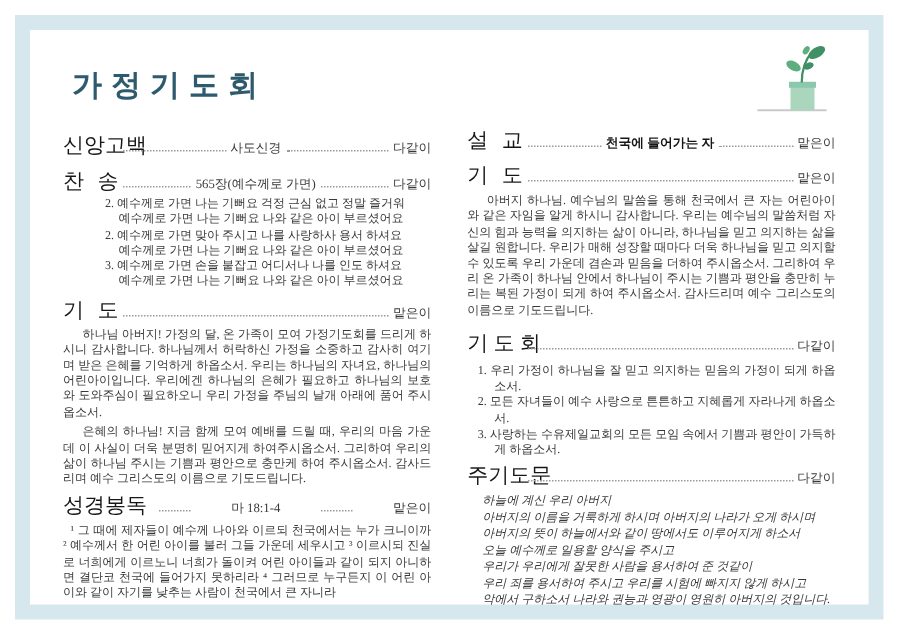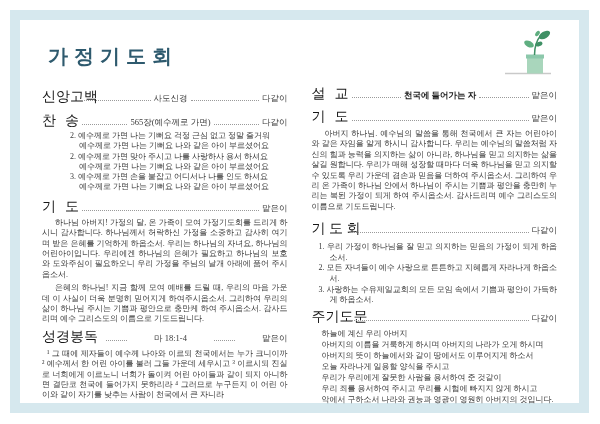--- a/index.html
+++ b/index.html
@@ -41,21 +41,21 @@
   .hymn > div:nth-child(even){padding-left:9px;}
   .para{
     font-size:8px;line-height:10.4px;text-align:justify;text-indent:13px;
   }
   .scripture{
     margin-top:5px;font-size:8px;line-height:10.4px;text-align:justify;text-indent:5px;
   }
   .plist{margin-top:6px;font-size:8px;line-height:10.6px;}
   .plist > div{padding-left:18px;text-indent:-11px;text-align:justify;}
   .lp{margin-top:4px;font-size:8px;line-height:11px;}
-  .lp > div{padding-left:10px;}
+  .lp > div{padding-left:10px;font-style:italic;}
 
   .mt-row1-left{margin-top:21px;}
   .mt-row{margin-top:11px;}
   .mt-prayer1{margin-top:4px;}
   .mt-prayer2{margin-top:3px;}
   .mt-script-row{margin-top:6px;gap:24px;}
   .mt-row1-right{margin-top:68px;}
   .mt-row2-right{margin-top:10px;}
   .mt-rprayer{margin-top:5px;}
   .mt-meeting{margin-top:11px;}
@@ -162,21 +162,21 @@
       <div class="prow mt-lords">
         <span class="plabel">주기도문</span>
         <span class="leader"></span>
         <span class="pright">다같이</span>
       </div>
 
       <div class="lp">
           <div>하늘에 계신 우리 아버지</div>
           <div>아버지의 이름을 거룩하게 하시며 아버지의 나라가 오게 하시며</div>
           <div>아버지의 뜻이 하늘에서와 같이 땅에서도 이루어지게 하소서</div>
-          <div>오늘 자라나게 일용할 양식을 주시고</div>
+          <div>오늘 예수께로 일용할 양식을 주시고</div>
           <div>우리가 우리에게 잘못한 사람을 용서하여 준 것같이</div>
           <div>우리 죄를 용서하여 주시고 우리를 시험에 빠지지 않게 하시고</div>
           <div>악에서 구하소서 나라와 권능과 영광이 영원히 아버지의 것입니다.</div>
         </div>
     </div>
 
   </div>
 </div>
 
 </body></html>

